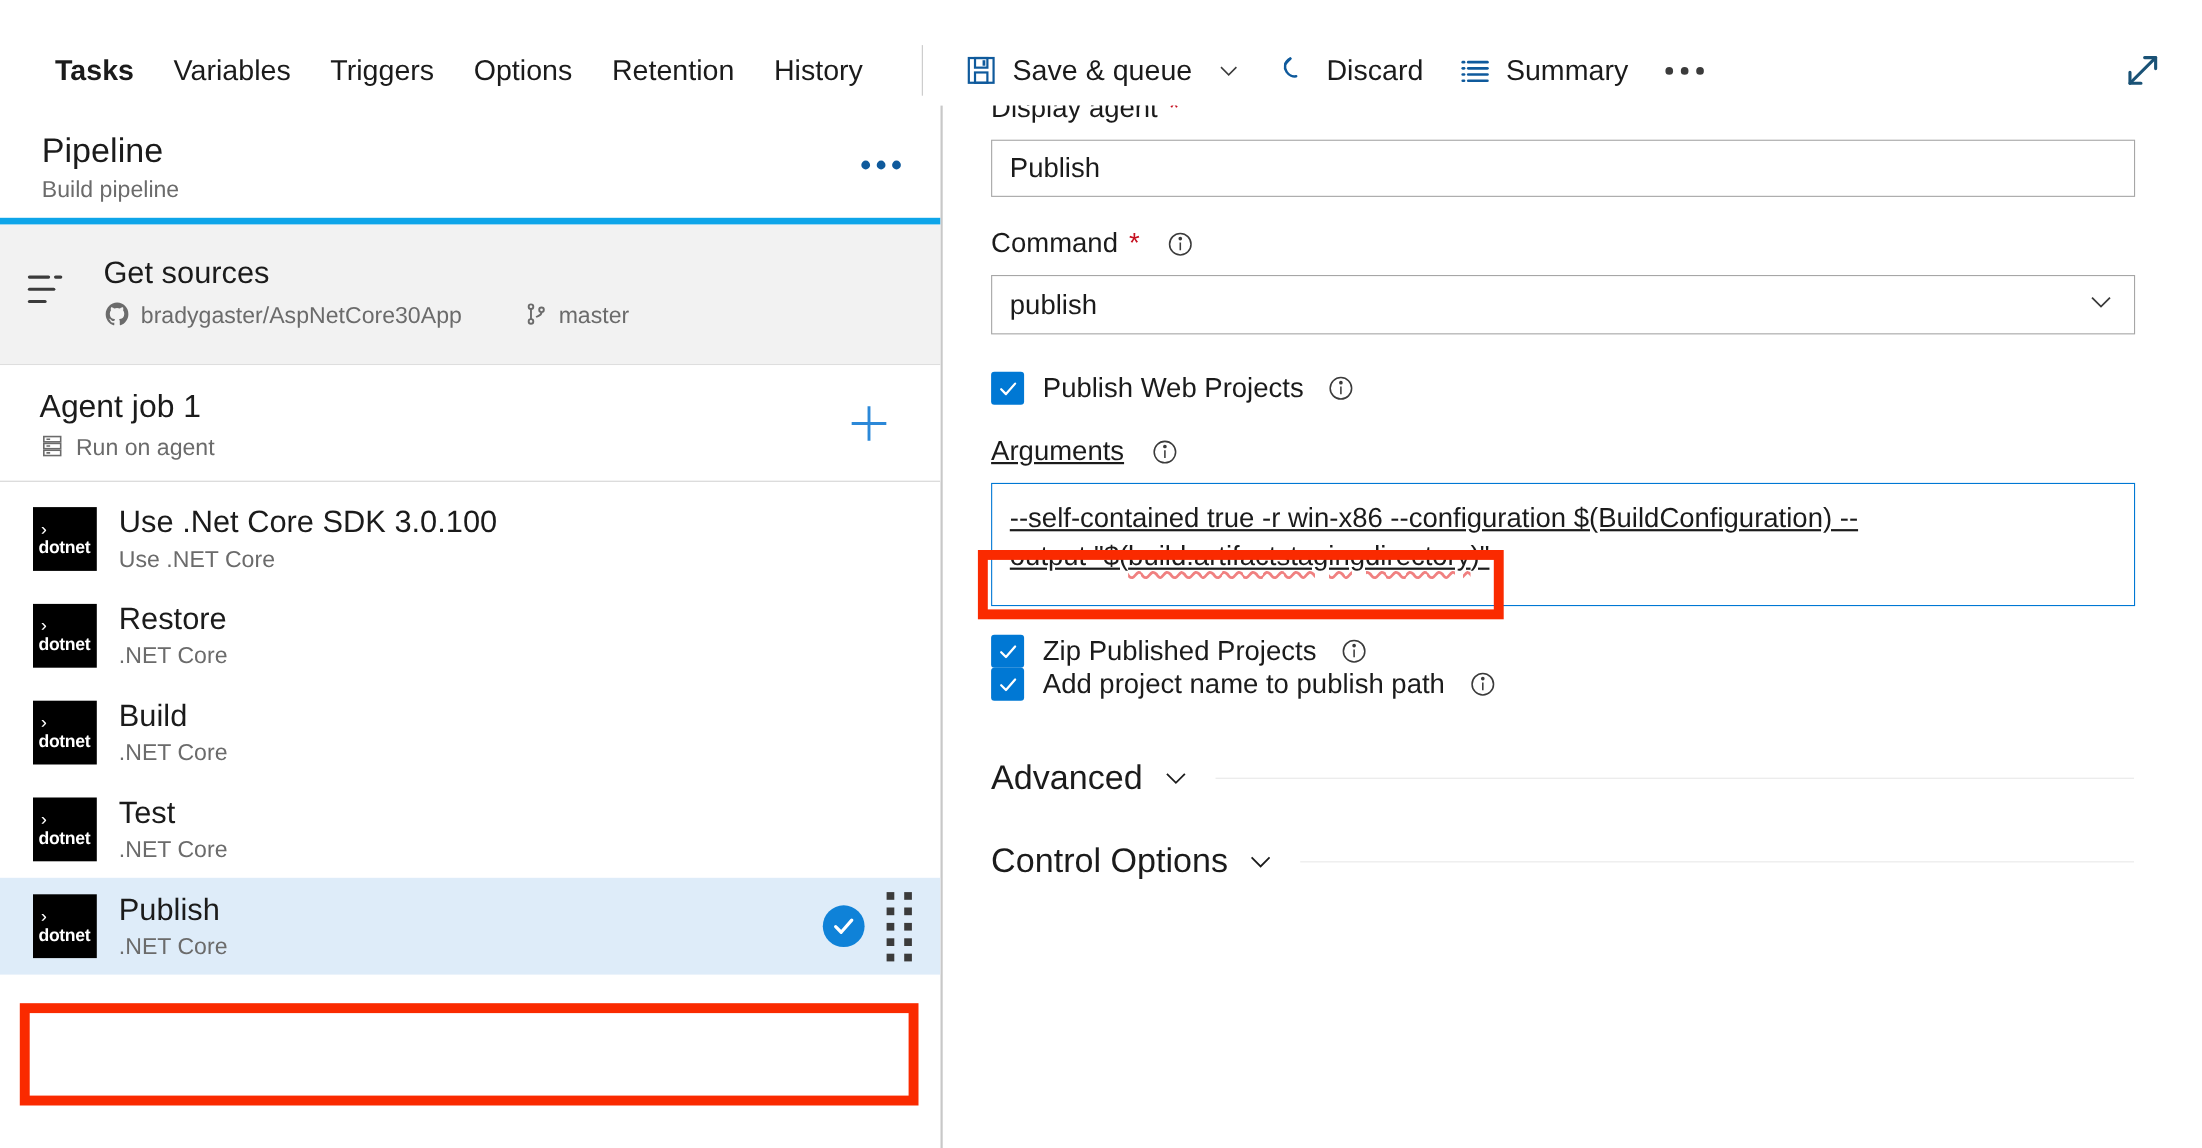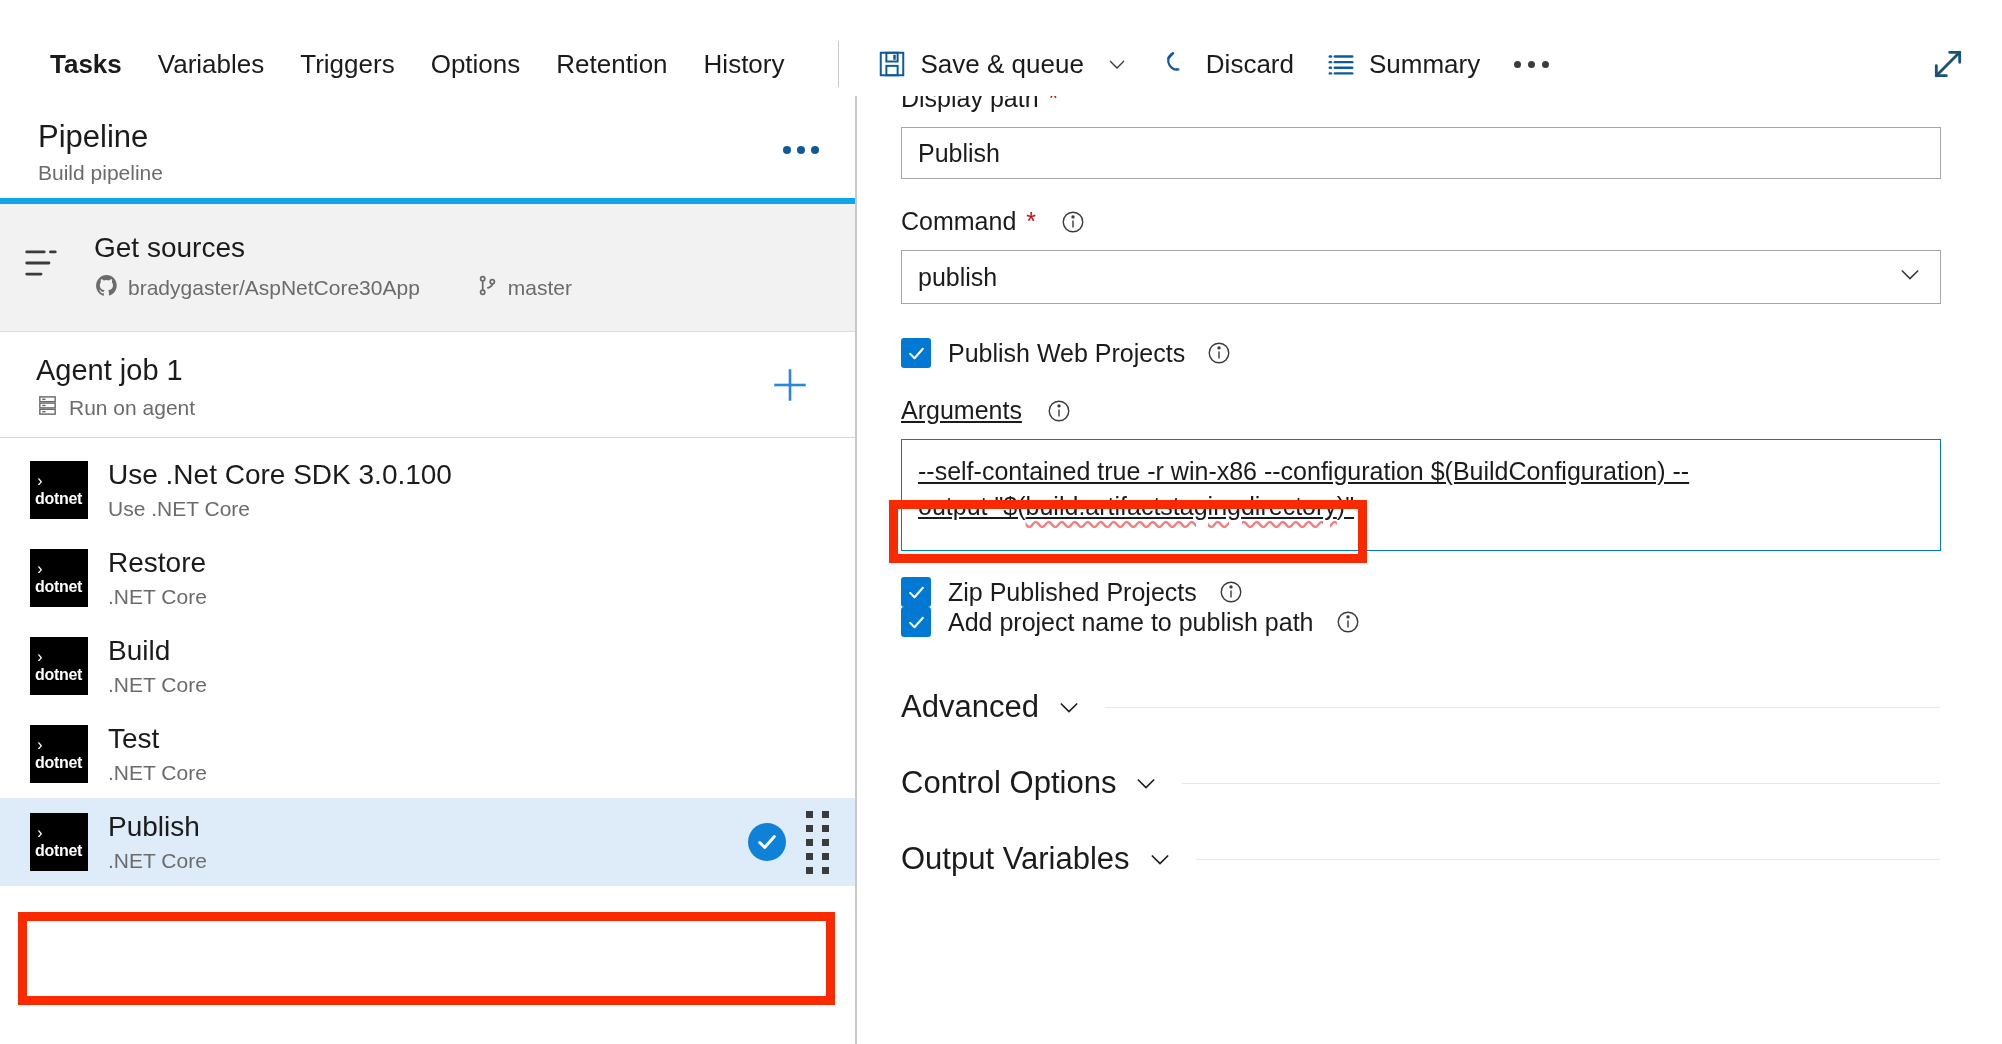--- a/index.html
+++ b/index.html
@@ -403,21 +403,21 @@
 
   </div>
 </div>
 
 <div class="redbox-task"></div>
 
 <div class="right">
 
   <div class="field" style="margin-top:-12px;">
     <div class="flabel">
-      <span>Display path</span>
+      <span>Display agent</span>
       <span class="req">*</span>
     </div>
     <div class="txtinput">
       <span>Publish</span>
     </div>
   </div>
 
   <div class="field" style="margin-top:28px;">
     <div class="flabel">
       <span>Command</span>
@@ -518,25 +518,16 @@
   <div class="section" style="margin-top:40px;">
     <span class="stitle">Control Options</span>
     <span class="schev">
       <svg width="28" height="28" viewBox="0 0 24 24" fill="none" stroke="#1b1b1b" stroke-width="1.4">
         <polyline points="5,9 12,16 19,9"></polyline>
       </svg>
     </span>
     <span class="srule"></span>
   </div>
 
-  <div class="section" style="margin-top:40px;">
-    <span class="stitle">Output Variables</span>
-    <span class="schev">
-      <svg width="28" height="28" viewBox="0 0 24 24" fill="none" stroke="#1b1b1b" stroke-width="1.4">
-        <polyline points="5,9 12,16 19,9"></polyline>
-      </svg>
-    </span>
-    <span class="srule"></span>
-  </div>
 
 </div>
 
 <div class="redbox-args"></div>
 
 </body></html>

